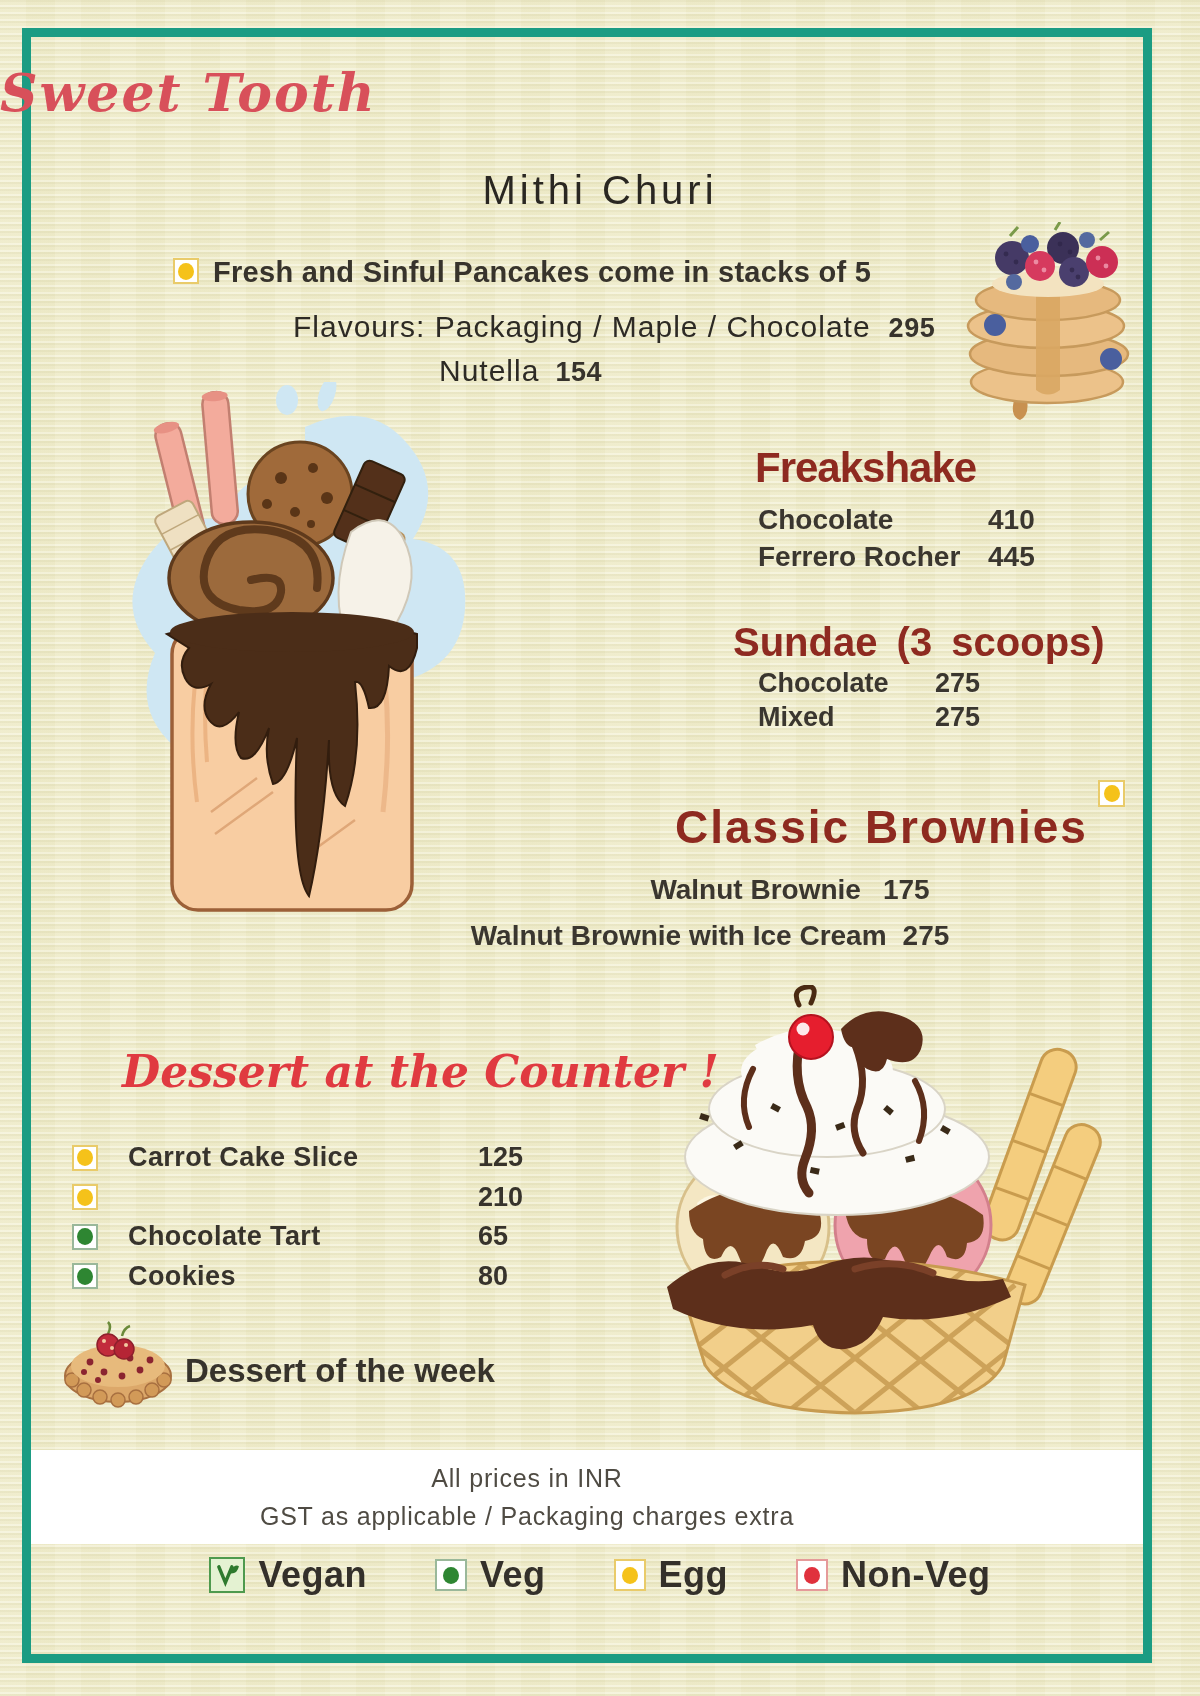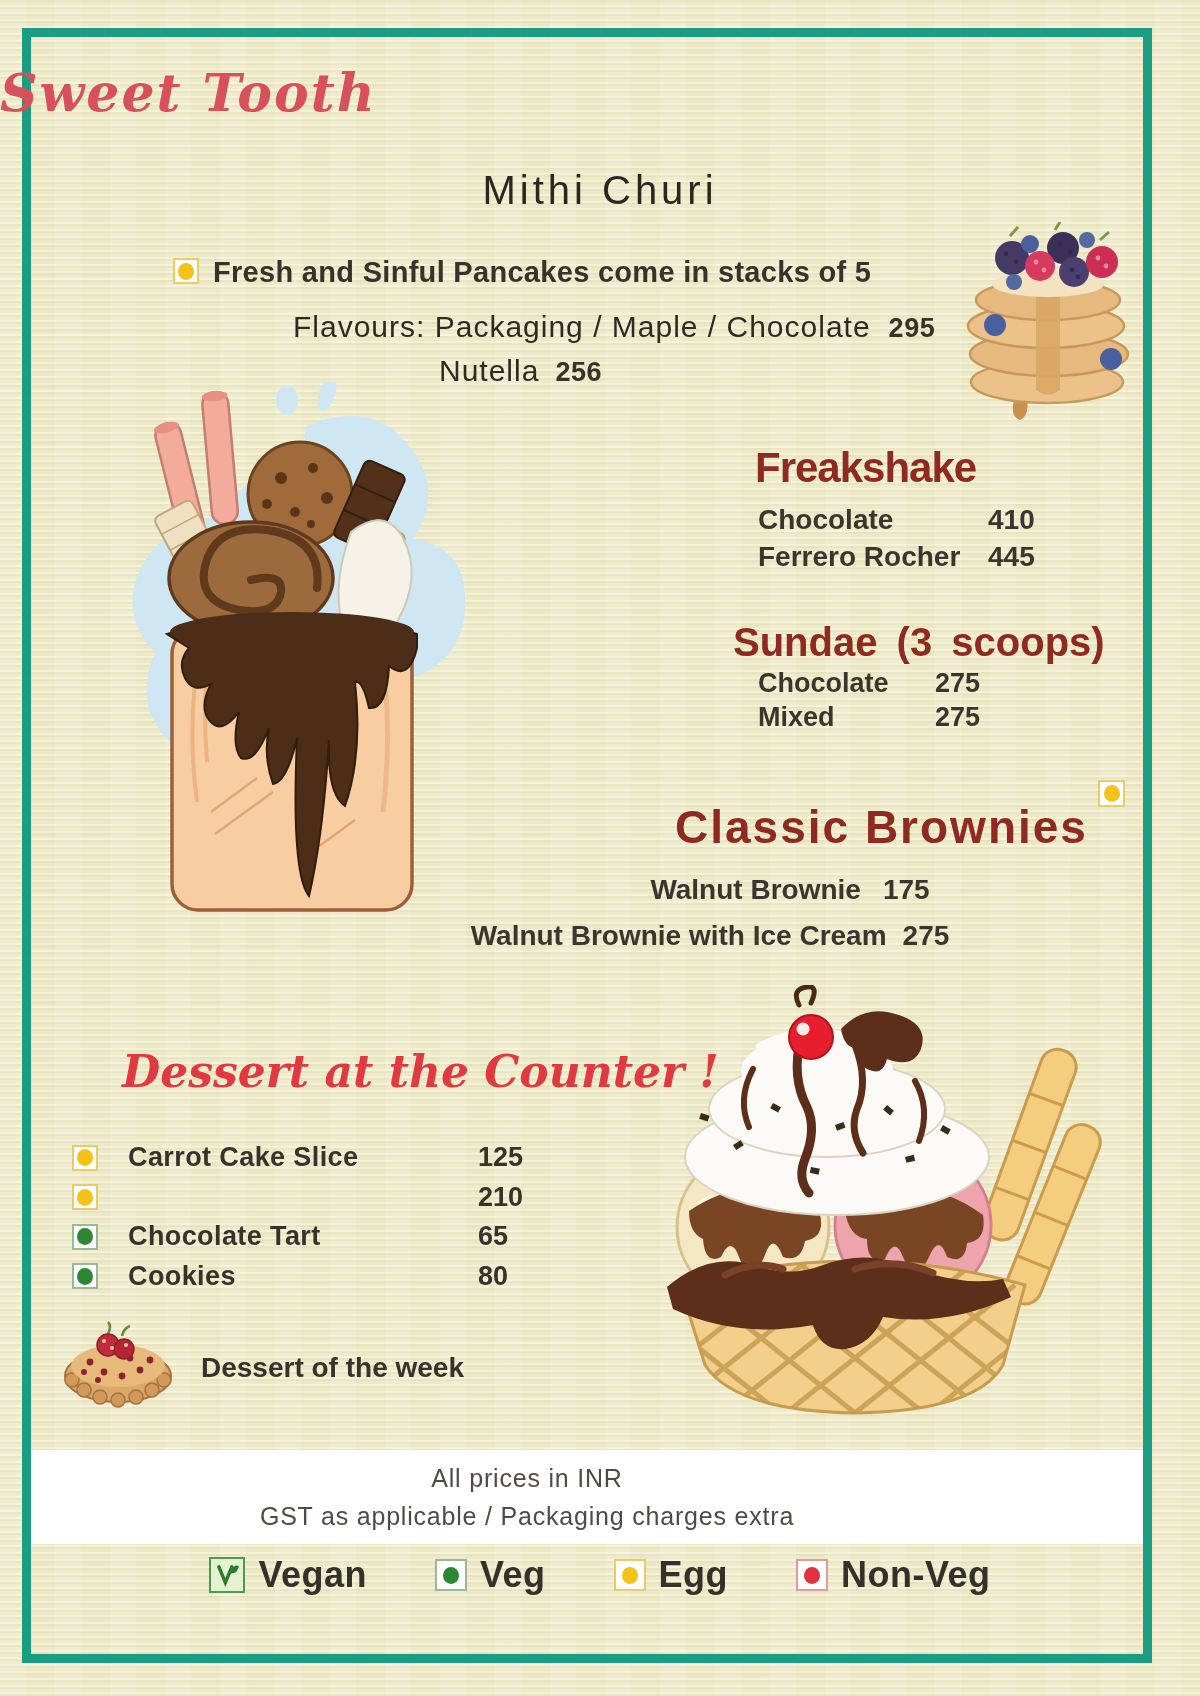--- a/index.html
+++ b/index.html
@@ -55,21 +55,21 @@
   .crow .cname{ margin-left:30px; font-size:27px; font-weight:bold; color:#37332c; letter-spacing:0.4px;}
   .crow .price{ position:absolute; left:406px; font-size:27px; font-weight:bold; color:#37332c;}
   .ind{ box-sizing:border-box; width:26px; height:26px; background:#fff; border:2px solid #ccc;
     display:flex; align-items:center; justify-content:center; flex:0 0 auto;}
   .ind .dot{ width:16px; height:17px; border-radius:50%;}
   .ind.egg{ border-color:#e9cb6a;} .ind.egg .dot{ background:#f5c21a;}
   .ind.veg{ border-color:#9ab89a;} .ind.veg .dot{ background:#2e8632;}
   .ind.nonveg{ border-color:#e59a9a;} .ind.nonveg .dot{ background:#e0313d;}
   .headline-ind{ left:173px; top:258px;}
   .brownies-ind{ left:1098px; top:780px; width:27px; height:27px;}
-  .note-row{ left:201px; top:1352px; font-size:28px; font-weight:bold; color:#37332c;}
+  .note-row{ left:185px; top:1352px; font-size:33px; font-weight:bold; color:#37332c;}
   .footer-strip{ left:31px; top:1450px; width:1112px; height:94px; background:#ffffff;}
   .footer-line{ left:31px; width:992px; text-align:center; color:#4f4b43; letter-spacing:0.8px;}
   .footer-line1{ top:1464px; font-size:25px;}
   .footer-line2{ top:1502px; font-size:25px;}
   .legend{ left:0; top:1554px; width:100%; display:flex; justify-content:center; align-items:center; gap:68px;}
   .lg-group{ display:flex; align-items:center; gap:13px;}
   .lg-label{ font-size:36px; font-weight:bold; color:#34302a; letter-spacing:0.5px;}
   .lg-box{ width:32px; height:32px;}
   .vegan-box{ box-sizing:border-box; width:36px; height:36px; background:#e4f2d2; border:2px solid #4e9a4e;
     display:flex; align-items:center; justify-content:center;}
@@ -88,21 +88,21 @@
   <div class="abs ind egg headline-ind">
       <span class="dot"></span>
     </div>
   <div class="abs headline">Fresh and Sinful Pancakes come in stacks of 5</div>
   <div class="abs flavours">
     <span class="hand">Flavours: Packaging / Maple / Chocolate</span>
     <span class="inline-price">295</span>
   </div>
   <div class="abs nutella">
     <span class="hand">Nutella</span>
-    <span class="inline-price">256</span>
+    <span class="inline-price">154</span>
   </div>
 
   <svg class="abs" style="left:950px; top:222px;" width="195" height="200" viewBox="0 0 195 200">
     <path d="M66 172 q-8 22 4 26 q11 -5 6 -26 z" fill="#c89150"></path>
     <ellipse cx="97" cy="160" rx="76" ry="21" fill="#ecc28a" stroke="#c79a5c" stroke-width="2.5"></ellipse>
     <ellipse cx="99" cy="132" rx="79" ry="22" fill="#e6b97e" stroke="#c79a5c" stroke-width="2.5"></ellipse>
     <ellipse cx="96" cy="104" rx="78" ry="22" fill="#ecc28a" stroke="#c79a5c" stroke-width="2.5"></ellipse>
     <ellipse cx="98" cy="78" rx="72" ry="20" fill="#e6b97e" stroke="#c79a5c" stroke-width="2.5"></ellipse>
     <path d="M86 72 h24 v96 q-12 9 -24 0 z" fill="#d9a763" opacity="0.9"></path>
     <ellipse cx="98" cy="62" rx="56" ry="13" fill="#f3e3c0"></ellipse>

